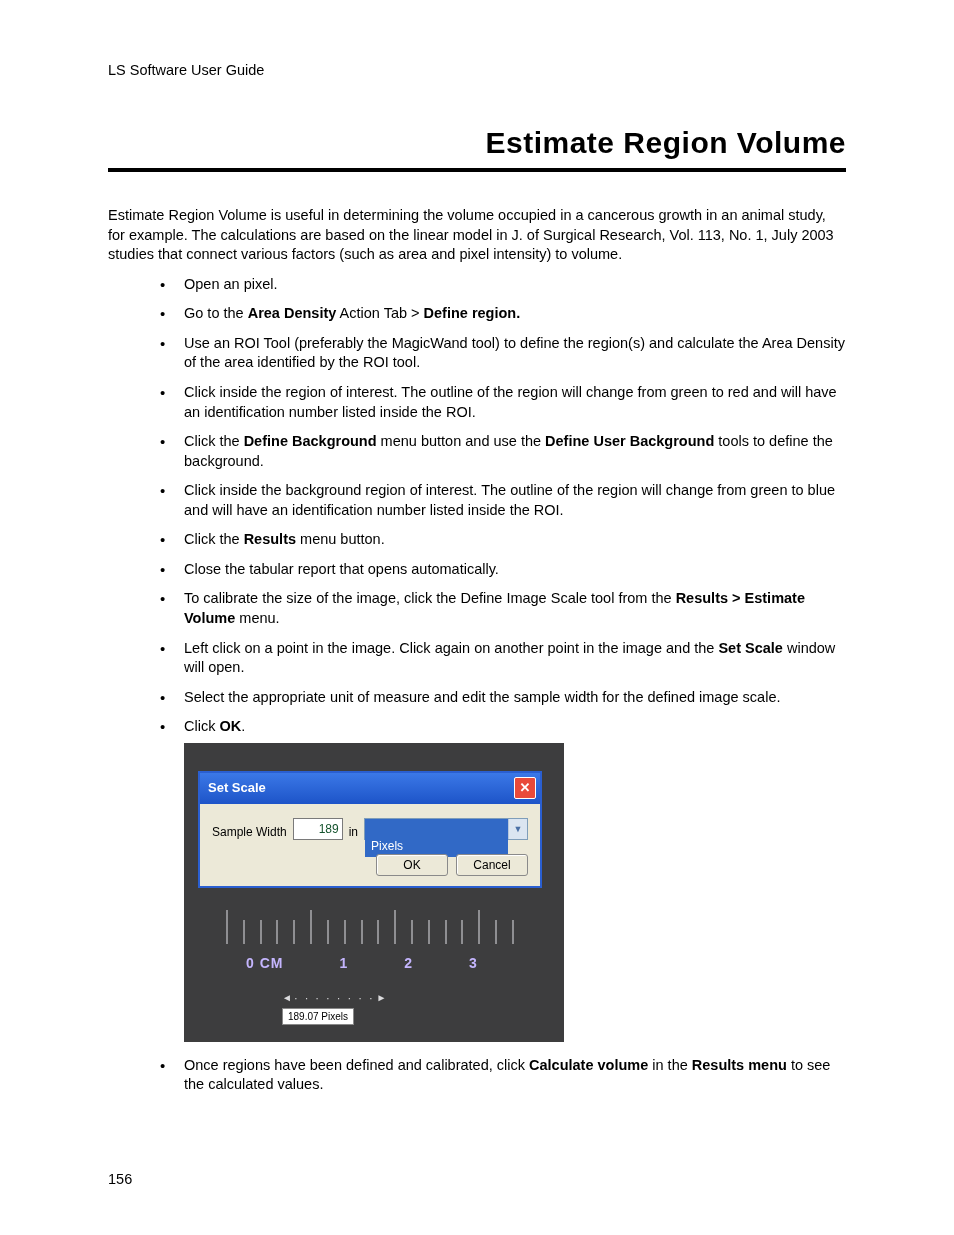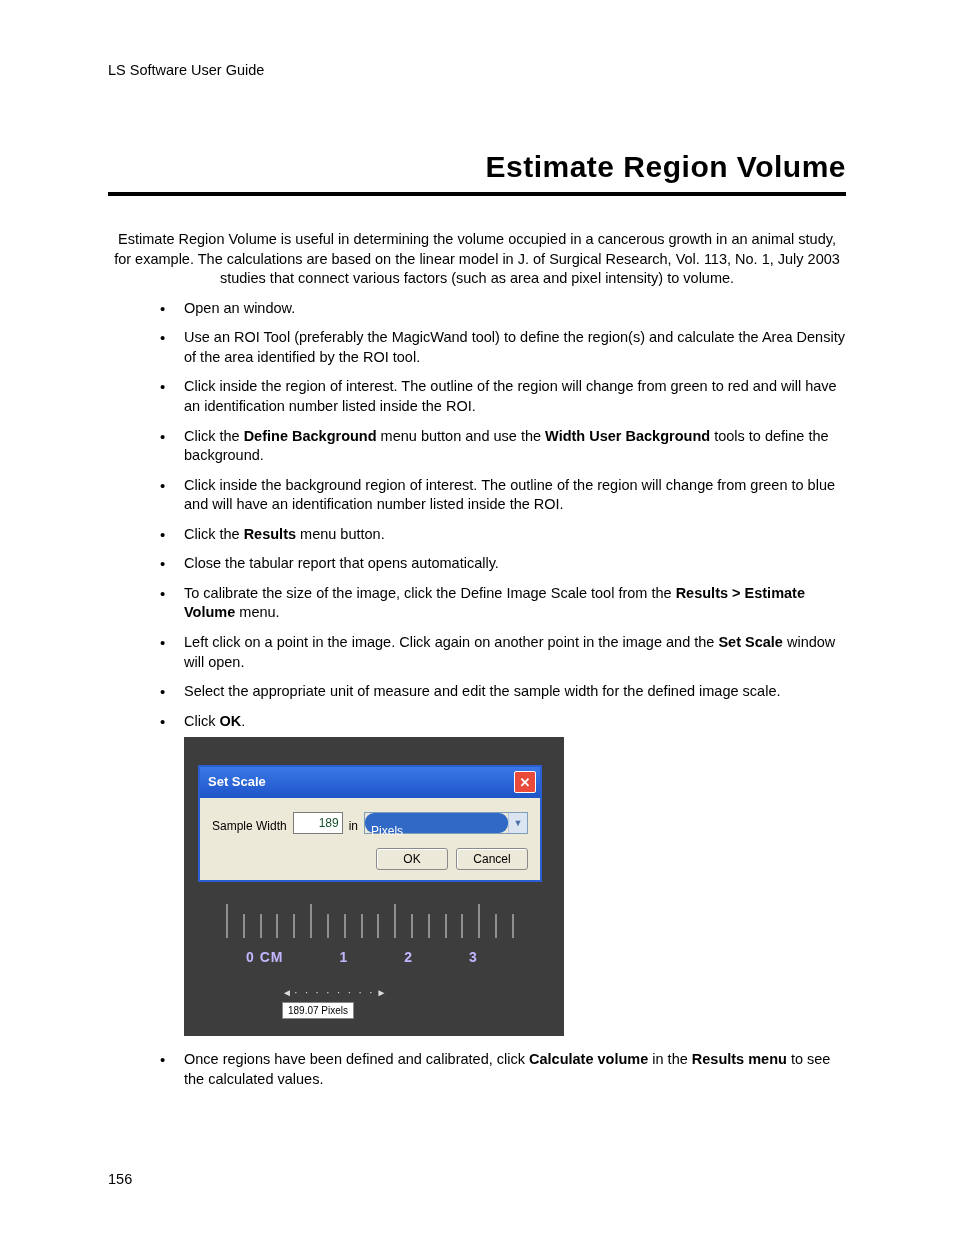--- a/index.html
+++ b/index.html
@@ -12,40 +12,39 @@
     width: 954px;
   }
   .page {
     padding: 62px 108px 40px 108px;
     box-sizing: border-box;
     position: relative;
     min-height: 1235px;
   }
   .doc-header {
     font-size: 14.5px;
-    margin-bottom: 72px;
+    margin-bottom: 48px;
   }
   h1.section-title {
     font-family: Arial, Helvetica, sans-serif;
     font-weight: 900;
     font-size: 30px;
     letter-spacing: 0.5px;
     margin: 0 0 6px 0;
     padding-bottom: 2px;
     text-align: right;
   }
   .title-rule {
     border: none;
     border-top: 4px solid #000;
     margin: 0 0 34px 0;
   }
   .intro {
     line-height: 1.35;
     margin: 0 0 8px 0;
-    text-align: center;
   }
   ul.steps {
     margin: 0;
     padding-left: 58px;
     list-style: none;
   }
   ul.steps > li {
     position: relative;
     padding-left: 18px;
     margin: 10px 0;
@@ -131,24 +130,23 @@
   .combo {
     display: flex;
     align-items: stretch;
     height: 20px;
     border: 1px solid #7f9db9;
     flex: 1;
   }
   .combo-sel {
     background: #3169c6;
     color: #fff;
-    padding: 10px 6px;
+    padding: 19px 6px;
     font-size: 12px;
     flex: 1;
-    border-radius: 9px;
   }
   .combo-btn {
     width: 18px;
     background: #dbe5f1;
     display: flex;
     align-items: center;
     justify-content: center;
     color: #4a6fa5;
     font-size: 9px;
     border-left: 1px solid #b8c8dc;
@@ -227,29 +225,32 @@
 
 <div class="page">
   <div class="doc-header">LS Software User Guide</div>
 
   <h1 class="section-title">Estimate Region Volume</h1>
   <hr class="title-rule">
 
   <p class="intro">Estimate Region Volume is useful in determining the volume occupied in a cancerous growth in an animal study, for example.  The calculations are based on the linear model in J. of Surgical Research, Vol. 113, No. 1, July 2003 studies that connect various factors (such as area and pixel intensity) to volume.</p>
 
   <ul class="steps">
-    <li><span>Open an window.</span></li>
-
+    <li><span>Open an pixel.</span></li>
+
+    <li>
+      <span>Go to the </span><span class="b">Area Density</span><span> Action Tab &gt; </span><span class="b">Define region.</span>
+    </li>
 
     <li><span>Use an ROI Tool (preferably the MagicWand tool)  to define the region(s) and calculate the Area Density of the area identified by the ROI tool.</span></li>
 
     <li><span>Click inside the region of interest. The outline of the region will change from green to red and will have an identification number listed inside the ROI.</span></li>
 
     <li>
-      <span>Click the </span><span class="b">Define Background</span><span> menu button and use the </span><span class="b">Width User Background</span><span> tools to define the background.</span>
+      <span>Click the </span><span class="b">Define Background</span><span> menu button and use the </span><span class="b">Define User Background</span><span> tools to define the background.</span>
     </li>
 
     <li><span>Click inside the background region of interest. The outline of the region will change from green to blue and will have an identification number listed inside the ROI.</span></li>
 
     <li>
       <span>Click the </span><span class="b">Results</span><span> menu button.</span>
     </li>
 
     <li><span>Close the tabular report that opens automatically.</span></li>
 

